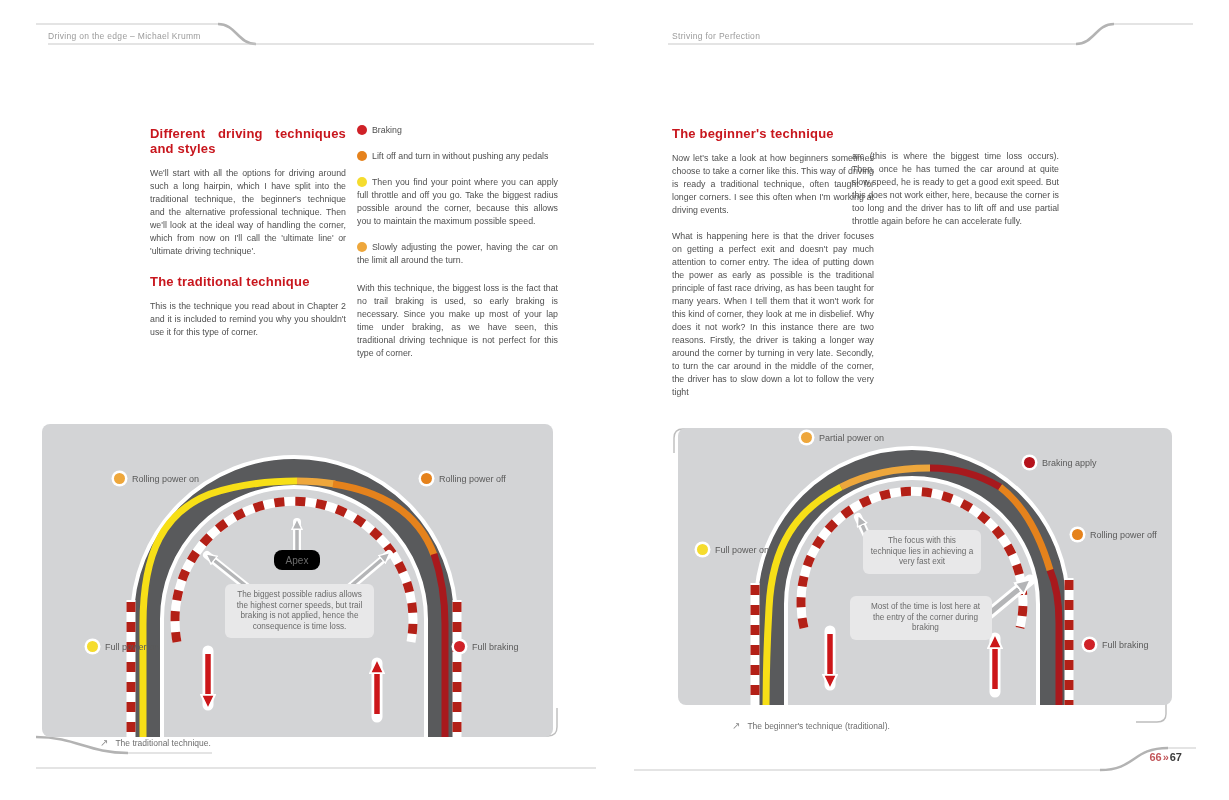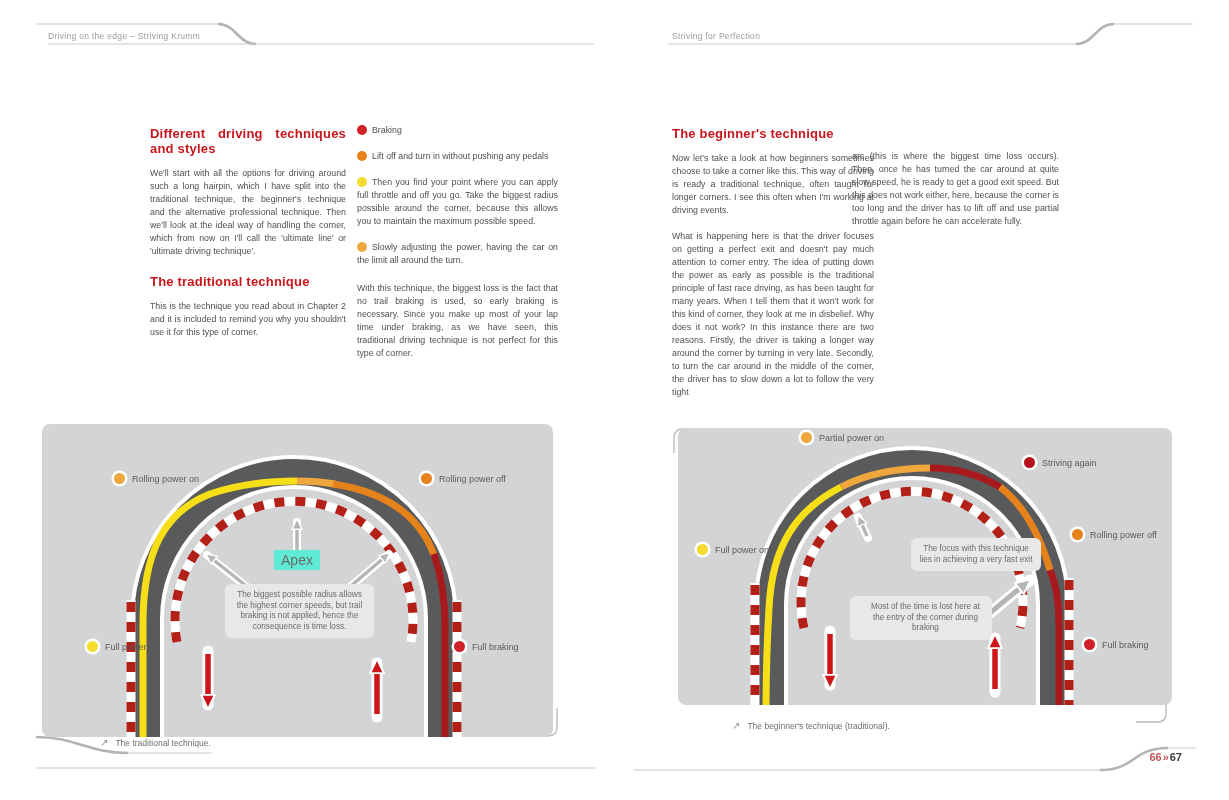--- a/index.html
+++ b/index.html
@@ -28,21 +28,21 @@
   .c-yellow{background:#f5dc2e;}
 
   .panel{position:absolute;background:#d3d4d6;border-radius:8px;overflow:hidden;}
   .panel-left{left:42px;top:424px;width:511px;height:313px;}
   .panel-right{left:678px;top:428px;width:494px;height:277px;}
   .panel svg{position:absolute;left:0;top:0;}
 
   .leg{position:absolute;display:flex;align-items:center;gap:7px;font-size:9px;color:#5a5a5a;white-space:nowrap;justify-content:flex-end;}
   .ldot{width:11px;height:11px;border-radius:50%;box-shadow:0 0 0 2.5px #fff;flex:0 0 auto;}
 
-  .apexbox{position:absolute;background:#5eead4;border-radius:0;font-size:14px;color:#6b6b6b;
+  .apexbox{position:absolute;background:#000000;border-radius:8px;font-size:10px;color:#6b6b6b;
            display:flex;align-items:center;justify-content:center;}
   .notebox{position:absolute;background:#e8e8e9;border-radius:6px;font-size:8.2px;line-height:10.5px;
            color:#6b6b6b;text-align:center;padding:6px 7px;box-sizing:border-box;}
 
   .caption{position:absolute;font-size:8.5px;color:#6e6e6e;display:flex;align-items:center;gap:7px;}
   .cap-icon{color:#8c8c8c;font-size:10px;}
 
   .pagenum{position:absolute;left:1120px;top:751px;width:62px;text-align:right;font-size:11px;}
   .pn-old{color:#c2565a;font-weight:bold;}
   .pn-sep{color:#c2565a;font-weight:bold;padding:0 1px;}
@@ -79,21 +79,21 @@
     <path d="M 1100,770 C 1136,770 1132,748 1168,748" stroke="#b3b3b3" stroke-width="2.5" fill="none"></path>
     <path d="M 1168,748 H 1196" stroke="#c9c9c9" stroke-width="1" fill="none"></path>
 
     <path d="M 46,456 V 439 Q 46,430 55,430 H 75" stroke="#bdbdbd" stroke-width="1.4" fill="none"></path>
     <path d="M 557,708 V 727 Q 557,736 548,736 H 528" stroke="#bdbdbd" stroke-width="1.4" fill="none"></path>
     <path d="M 674,453 V 438 Q 674,429 683,429 H 701" stroke="#bdbdbd" stroke-width="1.4" fill="none"></path>
     <path d="M 1168,452 V 439 Q 1168,430 1159,430 H 1142" stroke="#bdbdbd" stroke-width="1.4" fill="none"></path>
     <path d="M 1166,690 V 714 Q 1166,722 1157,722 H 1136" stroke="#bdbdbd" stroke-width="1.4" fill="none"></path>
   </svg>
 
-  <div class="hdr hdr-left">Driving on the edge – Striving Krumm</div>
+  <div class="hdr hdr-left">Driving on the edge – Michael Krumm</div>
   <div class="hdr hdr-right">Striving for Perfection</div>
 
   <div class="col col-l1">
     <div class="h-red">Different driving techniques and styles</div>
     <p>We'll start with all the options for driving around such a long hairpin, which I have split into the traditional technique, the beginner's technique and the alternative professional technique. Then we'll look at the ideal way of handling the corner, which from now on I'll call the 'ultimate line' or 'ultimate driving technique'.</p>
     <div class="h-red" style="margin-top:16px;">The traditional technique</div>
     <p>This is the technique you read about in Chapter 2 and it is included to remind you why you shouldn't use it for this type of corner.</p>
   </div>
 
   <div class="col col-l2">
@@ -209,35 +209,35 @@
       <line x1="299" y1="196" x2="352" y2="152" stroke="#ffffff" stroke-width="11" stroke-linecap="round"></line>
       <line x1="301" y1="194" x2="347" y2="156" stroke="#b4b5b7" stroke-width="5" marker-end="url(#mGray)"></line>
     </svg>
 
     <div class="leg" style="left:123px;top:4px;">
       <span class="ldot c-amber"></span>
       <span>Partial power on</span>
     </div>
     <div class="leg" style="left:346px;top:29px;">
       <span class="ldot c-darkred"></span>
-      <span>Striving again</span>
+      <span>Braking apply</span>
     </div>
     <div class="leg" style="left:394px;top:101px;">
       <span class="ldot c-orange"></span>
       <span>Rolling power off</span>
     </div>
     <div class="leg" style="left:19px;top:116px;">
       <span class="ldot c-yellow"></span>
       <span>Full power on</span>
     </div>
     <div class="leg" style="left:406px;top:211px;">
       <span class="ldot c-red"></span>
       <span>Full braking</span>
     </div>
-    <div class="notebox" style="left:185px;top:110px;width:130px;margin-left:48px;">The focus with this technique lies in achieving a very fast exit</div>
+    <div class="notebox" style="left:185px;top:102px;width:118px;">The focus with this technique lies in achieving a very fast exit</div>
     <div class="notebox" style="left:172px;top:168px;width:142px;padding-left:16px;">Most of the time is lost here at the entry of the corner during braking</div>
   </div>
   <div class="caption" style="left:732px;top:720px;">
     <span class="cap-icon">↗</span>
     <span>The beginner's technique (traditional).</span>
   </div>
 
   <div class="pagenum">
     <span class="pn-old">66</span><span class="pn-sep">»</span><span class="pn-new">67</span>
   </div>

